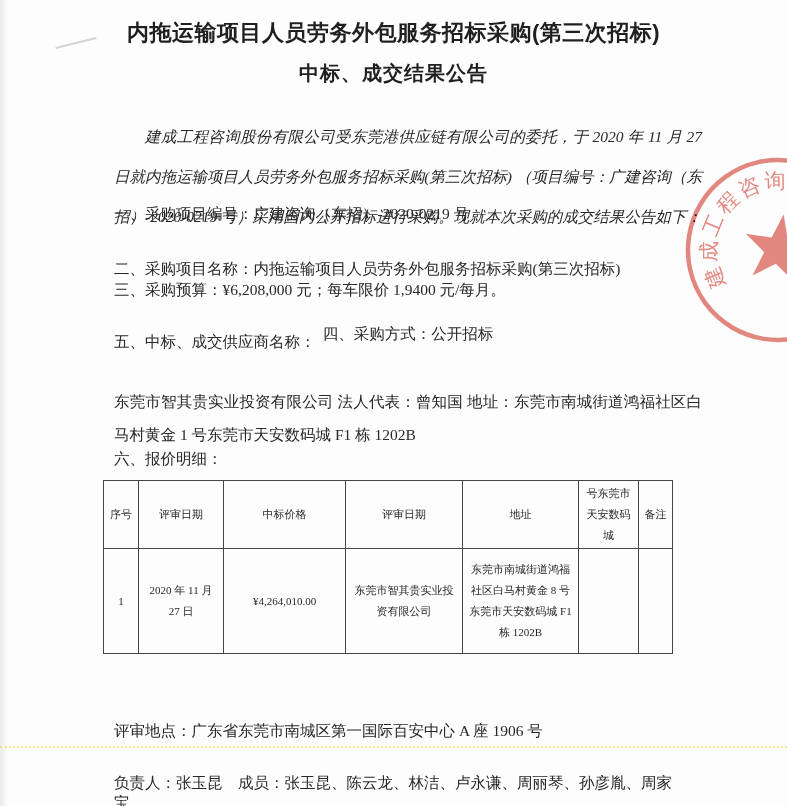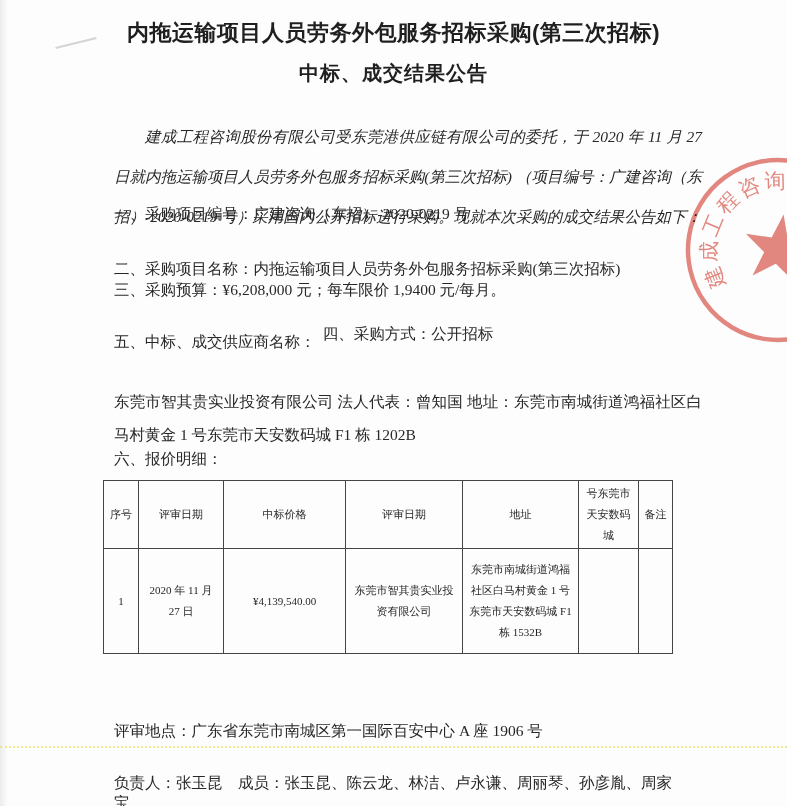--- a/index.html
+++ b/index.html
@@ -116,23 +116,23 @@
       <th>评审日期</th>
       <th>中标价格</th>
       <th>评审日期</th>
       <th>地址</th>
       <th>号东莞市天安数码城</th>
       <th>备注</th>
     </tr>
     <tr class="data">
       <td>1</td>
       <td>2020 年 11 月 27 日</td>
-      <td>¥4,139,540.00</td>
+      <td>¥4,264,010.00</td>
       <td>东莞市智其贵实业投资有限公司</td>
-      <td>东莞市南城街道鸿福社区白马村黄金 1 号东莞市天安数码城 F1 栋 1532B</td>
+      <td>东莞市南城街道鸿福社区白马村黄金 8 号东莞市天安数码城 F1 栋 1202B</td>
       <td></td>
       <td></td>
     </tr>
   </tbody>
     </table>
 
   <div class="bodytext f-line2">评审地点：广东省东莞市南城区第一国际百安中心 A 座 1906 号</div>
   <div class="bodytext f-line4">负责人：张玉昆　成员：张玉昆、陈云龙、林洁、卢永谦、周丽琴、孙彦胤、周家宝。</div>
 
   <div class="artifact-yellow"></div>

